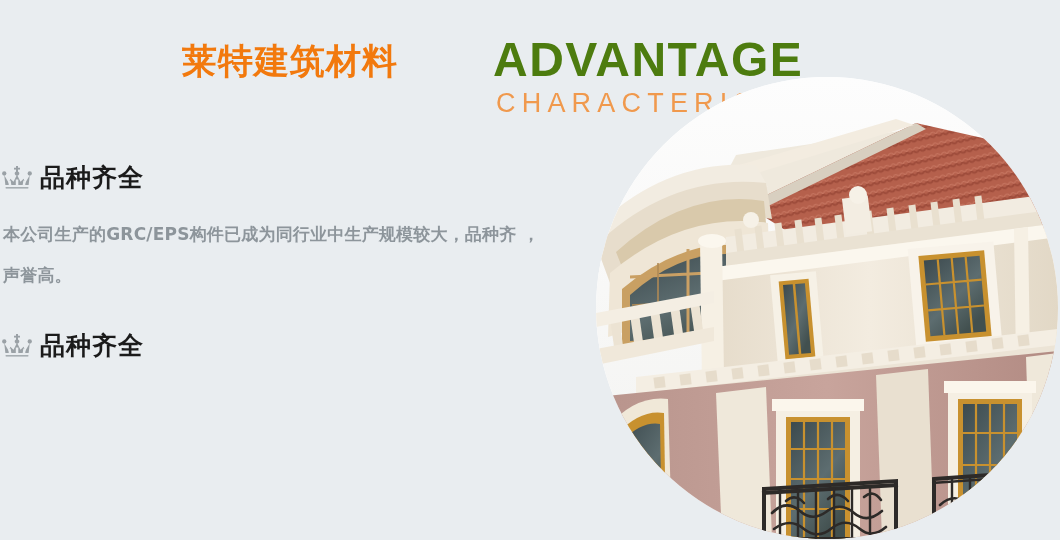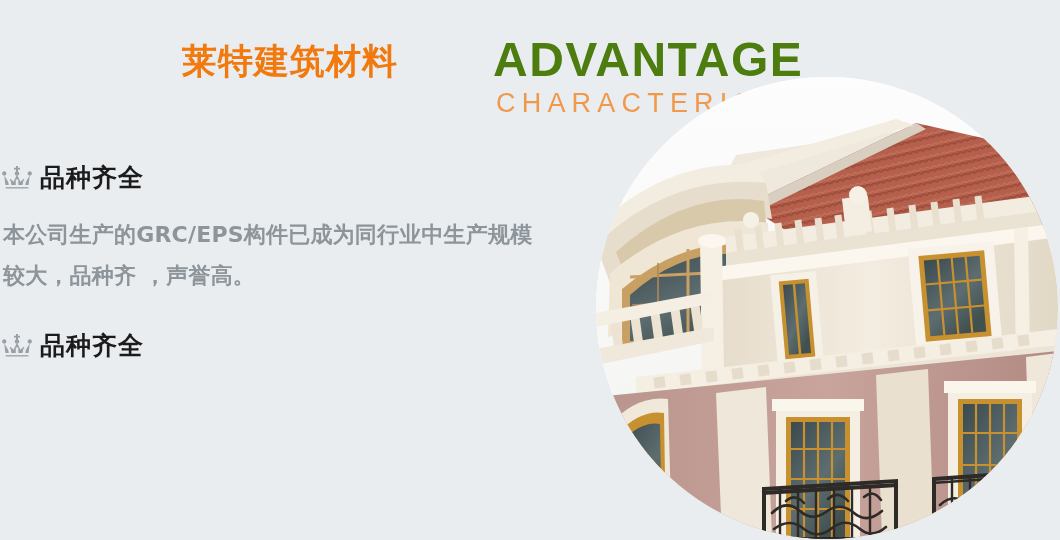--- a/index.html
+++ b/index.html
@@ -79,21 +79,21 @@
     font-weight:bold;
     color:#1b1b1b;
     letter-spacing:1px;
     line-height:30px;
     font-family:"DejaVu Sans","Liberation Sans",sans-serif;
   }
   .feature-body {
     margin-top:18px;
     margin-left:3px;
     width:548px;
-    font-size:22px;
+    font-size:17px;
     font-weight:bold;
     color:#8d959b;
     line-height:41px;
     letter-spacing:0.2px;
     font-family:"DejaVu Sans","Liberation Sans",sans-serif;
   }
 
   
   #photo-circle {
     position:absolute;

